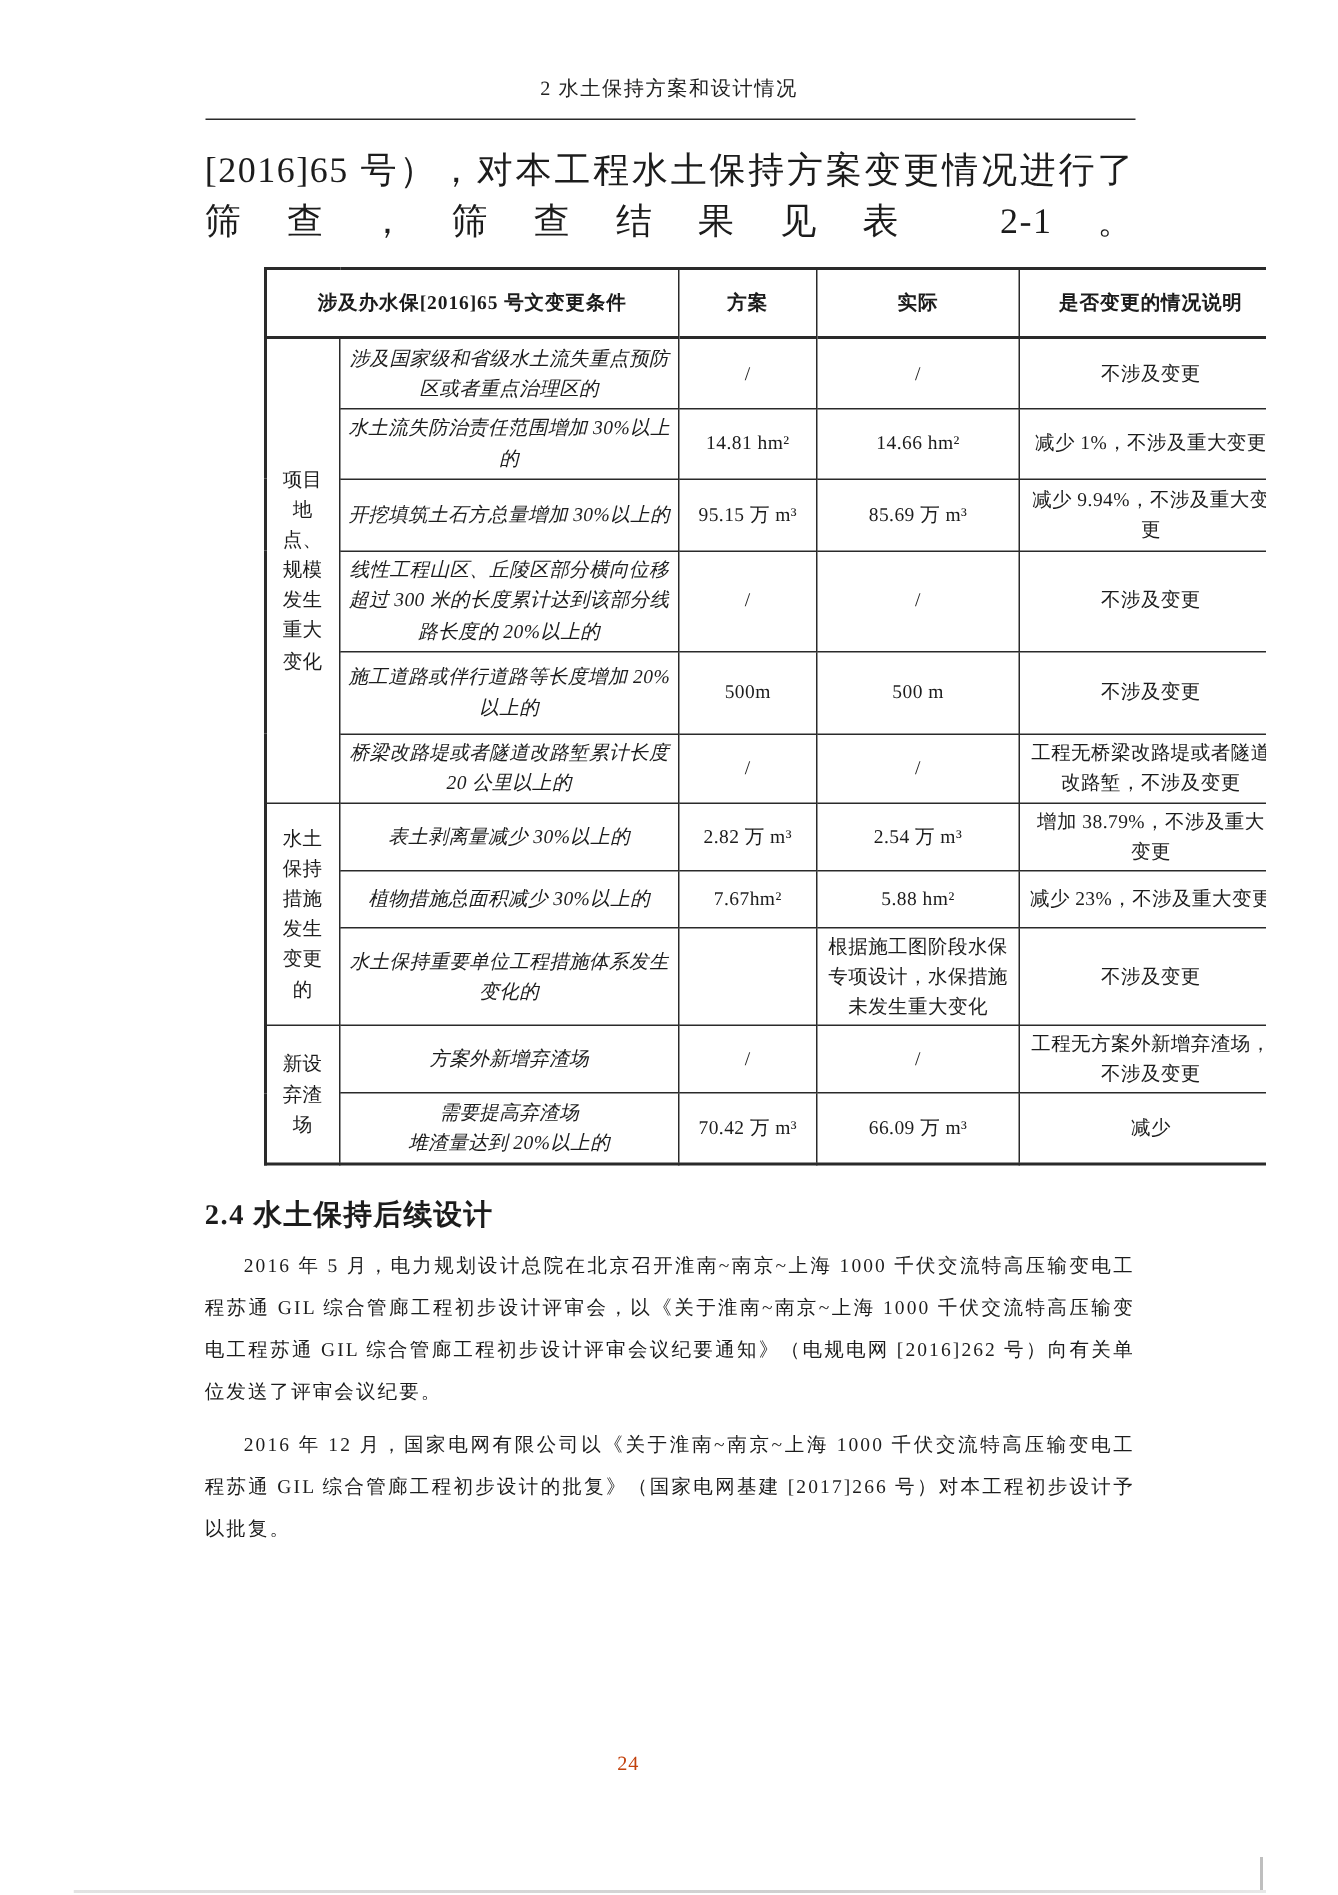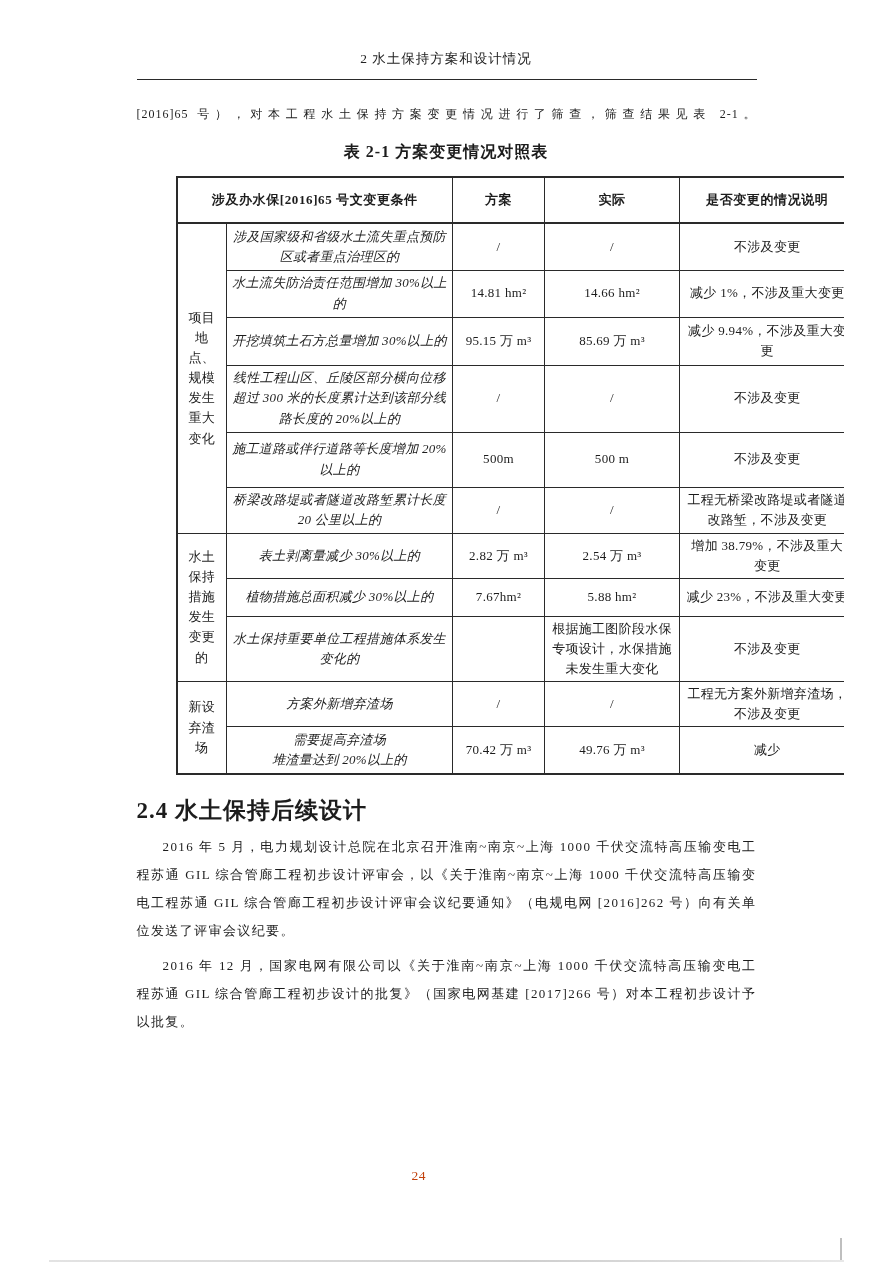--- a/index.html
+++ b/index.html
@@ -20,21 +20,21 @@
     letter-spacing: 1px;
     color: #222;
   }
   .header-rule {
     margin: 11px 87px 0 88px;
     border-top: 1.6px solid #2a2a2a;
     height: 0;
   }
   .intro {
     margin: 17px 87px 0 88px;
-    font-size: 12px;
+    font-size: 24px;
     line-height: 34px;
     letter-spacing: 1px;
     font-family: Liberation Serif, serif;
   }
   .intro-line1 { text-align: justify; text-align-last: justify; }
   .intro-line2 { text-align: left; }
   .table-title {
     margin-top: 11px;
     text-align: center;
     font-weight: bold;
@@ -59,21 +59,21 @@
     overflow: hidden;
   }
   table.change-table { border: 2px solid #2a2a2a; }
   .hrow th { border-bottom: 2px solid #2a2a2a; font-weight: bold; letter-spacing: 0.6px; }
   .glabel { white-space: pre-line; letter-spacing: 2px; line-height: 1.65; padding: 2px 3px; }
   .cond { white-space: pre-line; font-style: italic; }
   .cell-left { text-align: left; padding-left: 8px; }
   .section-heading {
     margin: 20px 87px 0 88px;
     font-weight: bold;
-    font-size: 23px;
+    font-size: 19px;
     letter-spacing: 1px;
   }
   .body-para {
     margin: 7px 87px 0 88px;
     font-size: 13px;
     line-height: 28px;
     letter-spacing: 1.4px;
     text-align: justify;
     text-indent: 2em;
   }
@@ -106,21 +106,20 @@
 
 <div class="page">
 
   <div class="page-header-title">2 水土保持方案和设计情况</div>
   <div class="header-rule"></div>
 
   <div class="intro">
     <div class="intro-line1">[2016]65 号），对本工程水土保持方案变更情况进行了筛查，筛查结果见表 2-1。</div>
   </div>
 
-  <div class="table-title">表 2-1 方案变更情况对照表</div>
 
   <table class="change-table">
     <colgroup>
       <col style="width:50px">
         <col style="width:226px">
         <col style="width:92px">
         <col style="width:135px">
         <col style="width:176px">
     </colgroup>
     <tbody>
@@ -205,21 +204,21 @@
 场</td>
         <td class="cond">方案外新增弃渣场</td>
         <td>/</td>
         <td>/</td>
         <td>工程无方案外新增弃渣场，不涉及变更</td>
       </tr>
       <tr style="height:47px">
         <td class="cond">需要提高弃渣场
 堆渣量达到 20%以上的</td>
         <td>70.42 万 m³</td>
-        <td>49.76 万 m³</td>
+        <td>66.09 万 m³</td>
         <td>减少</td>
       </tr>
     </tbody>
   </table>
 
   <div class="section-heading">2.4 水土保持后续设计</div>
   <div class="body-para">2016 年 5 月，电力规划设计总院在北京召开淮南~南京~上海 1000 千伏交流特高压输变电工程苏通 GIL 综合管廊工程初步设计评审会，以《关于淮南~南京~上海 1000 千伏交流特高压输变电工程苏通 GIL 综合管廊工程初步设计评审会议纪要通知》（电规电网 [2016]262 号）向有关单位发送了评审会议纪要。</div>
   <div class="body-para">2016 年 12 月，国家电网有限公司以《关于淮南~南京~上海 1000 千伏交流特高压输变电工程苏通 GIL 综合管廊工程初步设计的批复》（国家电网基建 [2017]266 号）对本工程初步设计予以批复。</div>
 
   <div class="page-footer">

